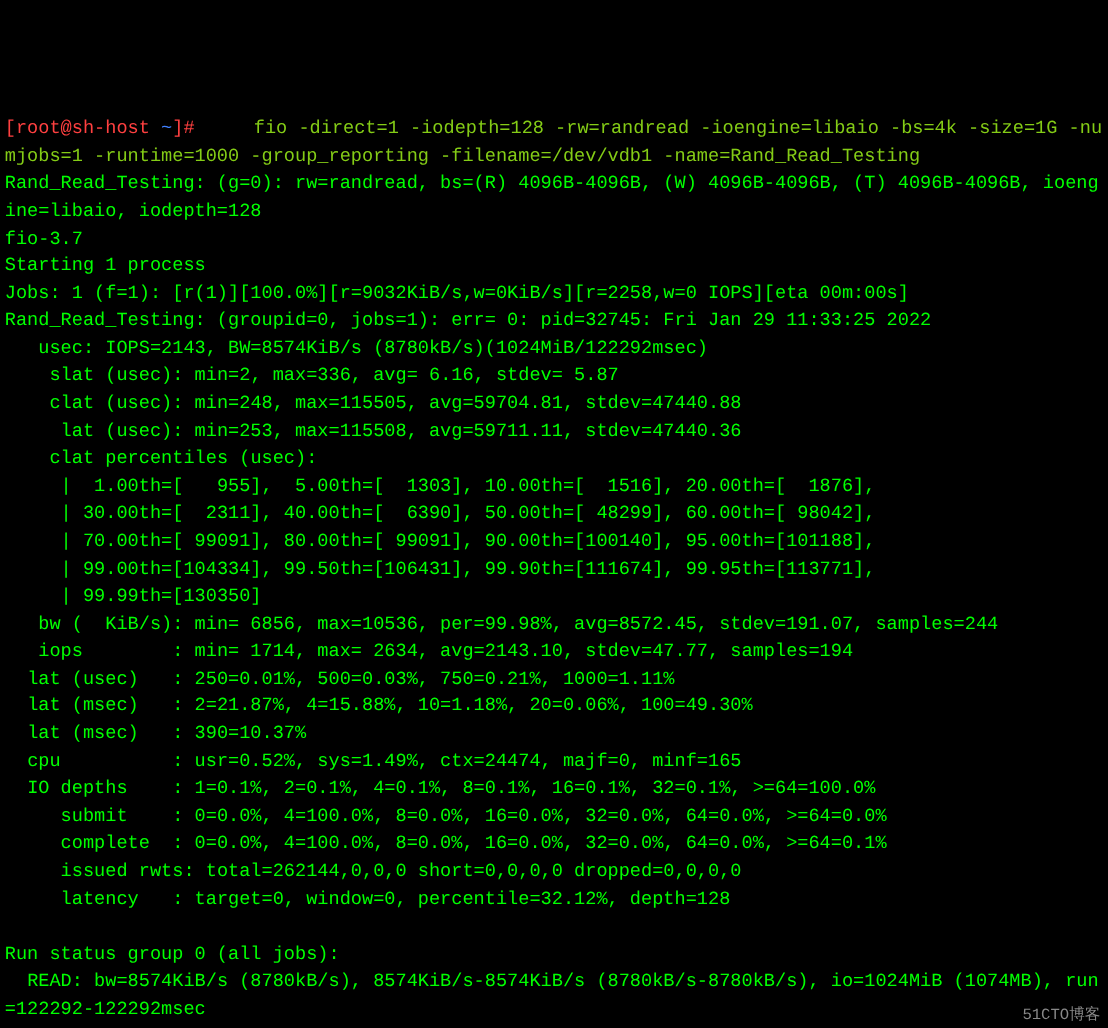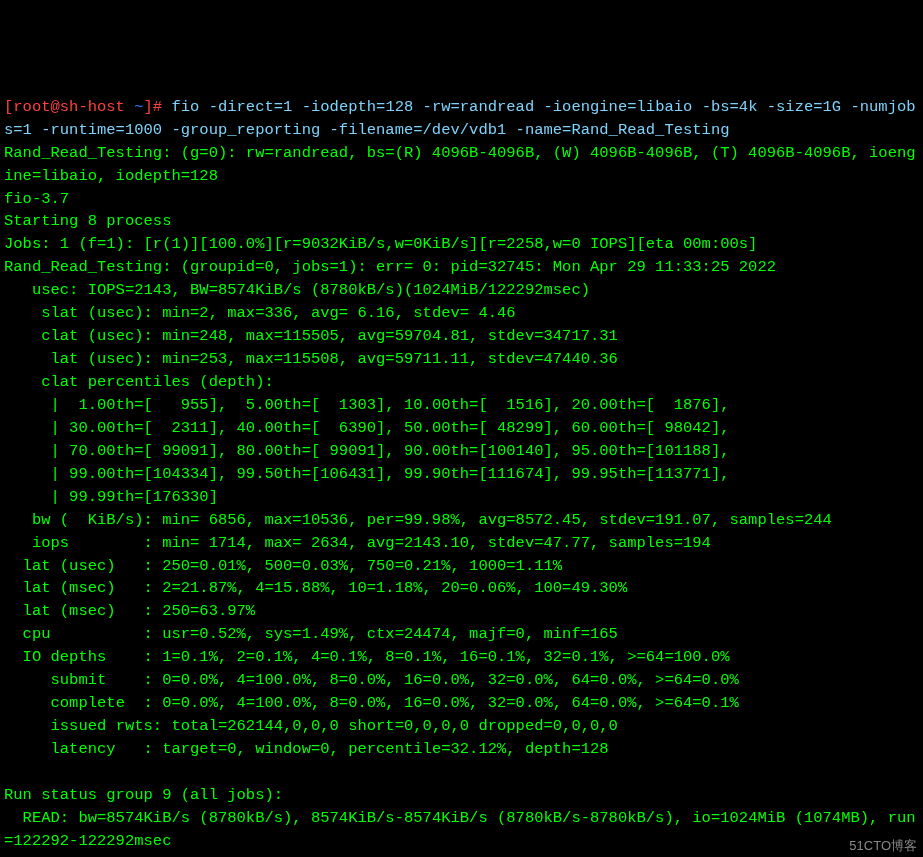--- a/index.html
+++ b/index.html
@@ -12,65 +12,65 @@
     line-height: 1.48;
     width: 923px;
     height: 857px;
     box-sizing: border-box;
     white-space: pre-wrap;
     word-break: break-all;
     position: relative;
   }
   .prompt-user { color: #ff4040; }
   .prompt-path { color: #4080ff; }
-  .cmd { color: #7dd3fc; }
+  .cmd { color: #84cc16; margin-left: 40px; }
   .out { color: #00ff00; text-align: center; }
   .watermark {
     position: absolute;
     right: 6px;
     bottom: 2px;
     color: #888;
     font-size: 13px;
-    font-family: Liberation Sans, sans-serif;
+    font-family: Liberation Mono, monospace;
   }
 </style>
 </head>
 <body>
 
 
 
 <span class="prompt-user">[root@sh-host </span><span class="prompt-path">~</span><span class="prompt-user">]# </span><span class="cmd">fio -direct=1 -iodepth=128 -rw=randread -ioengine=libaio -bs=4k -size=1G -numjobs=1 -runtime=1000 -group_reporting -filename=/dev/vdb1 -name=Rand_Read_Testing</span>
 <span class="out">Rand_Read_Testing: (g=0): rw=randread, bs=(R) 4096B-4096B, (W) 4096B-4096B, (T) 4096B-4096B, ioengine=libaio, iodepth=128</span>
 <span class="out">fio-3.7</span>
-<span class="out">Starting 8 process</span>
+<span class="out">Starting 1 process</span>
 <span class="out">Jobs: 1 (f=1): [r(1)][100.0%][r=9032KiB/s,w=0KiB/s][r=2258,w=0 IOPS][eta 00m:00s]</span>
-<span class="out">Rand_Read_Testing: (groupid=0, jobs=1): err= 0: pid=32745: Mon Apr 29 11:33:25 2022</span>
+<span class="out">Rand_Read_Testing: (groupid=0, jobs=1): err= 0: pid=32745: Fri Jan 29 11:33:25 2022</span>
 <span class="out">   usec: IOPS=2143, BW=8574KiB/s (8780kB/s)(1024MiB/122292msec)</span>
-<span class="out">    slat (usec): min=2, max=336, avg= 6.16, stdev= 4.46</span>
-<span class="out">    clat (usec): min=248, max=115505, avg=59704.81, stdev=34717.31</span>
+<span class="out">    slat (usec): min=2, max=336, avg= 6.16, stdev= 5.87</span>
+<span class="out">    clat (usec): min=248, max=115505, avg=59704.81, stdev=47440.88</span>
 <span class="out">     lat (usec): min=253, max=115508, avg=59711.11, stdev=47440.36</span>
-<span class="out">    clat percentiles (depth):</span>
+<span class="out">    clat percentiles (usec):</span>
 <span class="out">     |  1.00th=[   955],  5.00th=[  1303], 10.00th=[  1516], 20.00th=[  1876],</span>
 <span class="out">     | 30.00th=[  2311], 40.00th=[  6390], 50.00th=[ 48299], 60.00th=[ 98042],</span>
 <span class="out">     | 70.00th=[ 99091], 80.00th=[ 99091], 90.00th=[100140], 95.00th=[101188],</span>
 <span class="out">     | 99.00th=[104334], 99.50th=[106431], 99.90th=[111674], 99.95th=[113771],</span>
-<span class="out">     | 99.99th=[176330]</span>
+<span class="out">     | 99.99th=[130350]</span>
 <span class="out">   bw (  KiB/s): min= 6856, max=10536, per=99.98%, avg=8572.45, stdev=191.07, samples=244</span>
 <span class="out">   iops        : min= 1714, max= 2634, avg=2143.10, stdev=47.77, samples=194</span>
 <span class="out">  lat (usec)   : 250=0.01%, 500=0.03%, 750=0.21%, 1000=1.11%</span>
 <span class="out">  lat (msec)   : 2=21.87%, 4=15.88%, 10=1.18%, 20=0.06%, 100=49.30%</span>
-<span class="out">  lat (msec)   : 250=63.97%</span>
+<span class="out">  lat (msec)   : 390=10.37%</span>
 <span class="out">  cpu          : usr=0.52%, sys=1.49%, ctx=24474, majf=0, minf=165</span>
 <span class="out">  IO depths    : 1=0.1%, 2=0.1%, 4=0.1%, 8=0.1%, 16=0.1%, 32=0.1%, &gt;=64=100.0%</span>
 <span class="out">     submit    : 0=0.0%, 4=100.0%, 8=0.0%, 16=0.0%, 32=0.0%, 64=0.0%, &gt;=64=0.0%</span>
 <span class="out">     complete  : 0=0.0%, 4=100.0%, 8=0.0%, 16=0.0%, 32=0.0%, 64=0.0%, &gt;=64=0.1%</span>
 <span class="out">     issued rwts: total=262144,0,0,0 short=0,0,0,0 dropped=0,0,0,0</span>
 <span class="out">     latency   : target=0, window=0, percentile=32.12%, depth=128</span>
 <span class="out"></span>
-<span class="out">Run status group 9 (all jobs):</span>
+<span class="out">Run status group 0 (all jobs):</span>
 <span class="out">  READ: bw=8574KiB/s (8780kB/s), 8574KiB/s-8574KiB/s (8780kB/s-8780kB/s), io=1024MiB (1074MB), run=122292-122292msec</span>
 <span class="out"></span>
 
 
 
 
 <div class="watermark">51CTO博客</div>
 
 
 

